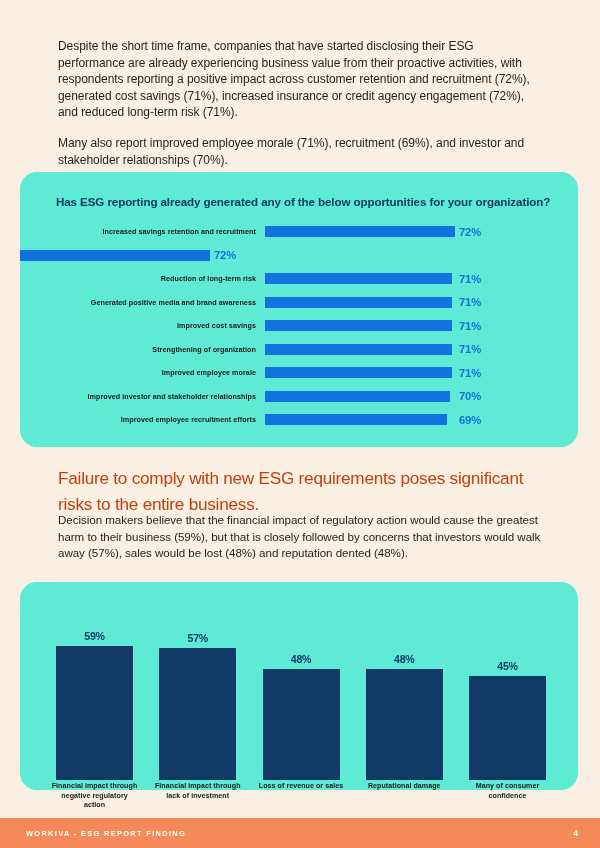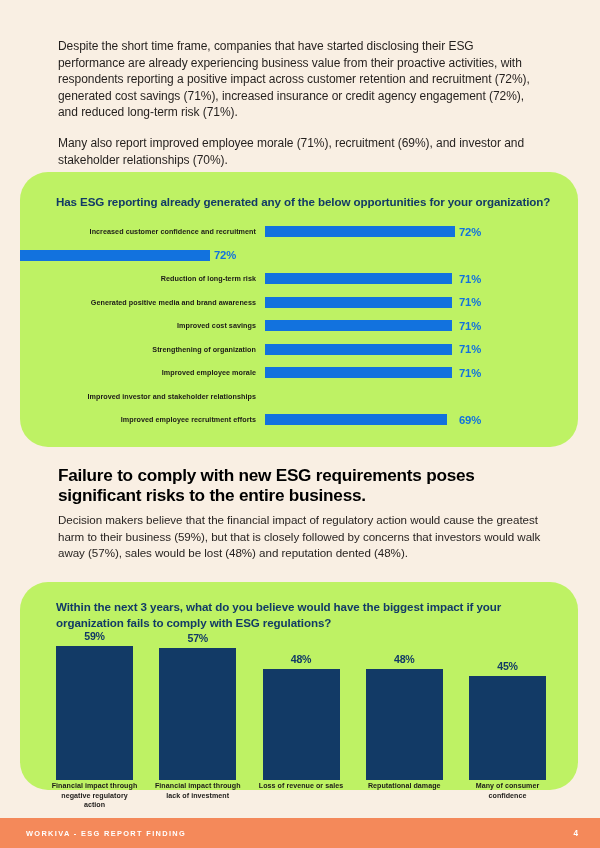--- a/index.html
+++ b/index.html
@@ -34,22 +34,22 @@
     font-size: 12px;
     line-height: 16.6px;
     color: #231f1d;
     letter-spacing: -0.05px;
   }
   .intro p:last-child { margin-bottom: 0; margin-top: 12px; }
 
   
   .card {
     position: absolute;
-    background: #bef264;
-    border-radius: 28px;
+    background: #5eead4;
+    border-radius: 17px;
     box-sizing: border-box;
   }
   #card-chart-1 {
     left: 20px;
     top: 172px;
     width: 558px;
     height: 275px;
   }
   #card-chart-2 {
     left: 20px;
@@ -165,23 +165,23 @@
     letter-spacing: 0.05px;
   }
 
   
   .section-heading {
     position: absolute;
     left: 58px;
     top: 465px;
     width: 490px;
     font-size: 17.2px;
-    font-weight: bold;
-    line-height: 20px;
-    color: #000000;
+    font-weight: normal;
+    line-height: 26px;
+    color: #c2410c;
     letter-spacing: -0.25px;
   }
   .section-body {
     position: absolute;
     left: 58px;
     top: 512px;
     width: 484px;
     font-size: 11.6px;
     line-height: 16.6px;
     color: #231f1d;
@@ -221,21 +221,21 @@
 
   <div class="intro">
     <p>Despite the short time frame, companies that have started disclosing their ESG performance are already experiencing business value from their proactive activities, with respondents reporting a positive impact across customer retention and recruitment (72%), generated cost savings (71%), increased insurance or credit agency engagement (72%), and reduced long-term risk (71%).</p>
     <p>Many also report improved employee morale (71%), recruitment (69%), and investor and stakeholder relationships (70%).</p>
   </div>
 
   <div class="card" id="card-chart-1">
     <div class="chart-title">Has ESG reporting already generated any of the below opportunities for your organization?</div>
     <div class="hbar-chart" id="hbar-chart">
         <div class="hbar-row">
-          <div class="hbar-label">Increased customer confidence and recruitment</div>
+          <div class="hbar-label">Increased savings retention and recruitment</div>
           <div class="hbar-track">
             <div class="hbar-fill" style="width: 190px; background: rgb(18, 114, 222);"></div>
             <div class="hbar-value" style="color: rgb(18, 114, 222);">72%</div>
           </div>
         </div>
         <div class="hbar-row">
           <div class="hbar-track">
             <div class="hbar-fill" style="width: 190px; background: rgb(18, 114, 222);"></div>
             <div class="hbar-value" style="color: rgb(18, 114, 222);">72%</div>
           </div>
@@ -270,36 +270,39 @@
         </div>
         <div class="hbar-row">
           <div class="hbar-label">Improved employee morale</div>
           <div class="hbar-track">
             <div class="hbar-fill" style="width: 187.36px; background: rgb(18, 114, 222);"></div>
             <div class="hbar-value" style="color: rgb(18, 114, 222);">71%</div>
           </div>
         </div>
         <div class="hbar-row">
           <div class="hbar-label">Improved investor and stakeholder relationships</div>
+          <div class="hbar-track">
+            <div class="hbar-fill" style="width: 184.72px; background: rgb(18, 114, 222);"></div>
+            <div class="hbar-value" style="color: rgb(18, 114, 222);">70%</div>
+          </div>
         </div>
         <div class="hbar-row">
           <div class="hbar-label">Improved employee recruitment efforts</div>
           <div class="hbar-track">
             <div class="hbar-fill" style="width: 182.08px; background: rgb(18, 114, 222);"></div>
             <div class="hbar-value" style="color: rgb(18, 114, 222);">69%</div>
           </div>
         </div>
       </div>
   </div>
 
   <div class="section-heading">Failure to comply with new ESG requirements poses significant risks to the entire business.</div>
   <div class="section-body">Decision makers believe that the financial impact of regulatory action would cause the greatest harm to their business (59%), but that is closely followed by concerns that investors would walk away (57%), sales would be lost (48%) and reputation dented (48%).</div>
 
   <div class="card" id="card-chart-2">
-    <div class="chart-title">Within the next 3 years, what do you believe would have the biggest impact if your organization fails to comply with ESG regulations?</div>
     <div class="vbar-chart" id="vbar-chart">
         <div class="vbar-col">
           <div class="vbar-value" style="color: rgb(18, 58, 102);">59%</div>
           <div class="vbar-fill" style="height: 136.15px; background: rgb(18, 58, 102);"></div>
           <div class="vbar-cat">Financial impact through negative regulatory action</div>
         </div>
         <div class="vbar-col">
           <div class="vbar-value" style="color: rgb(18, 58, 102);">57%</div>
           <div class="vbar-fill" style="height: 131.54px; background: rgb(18, 58, 102);"></div>
           <div class="vbar-cat">Financial impact through lack of investment</div>

